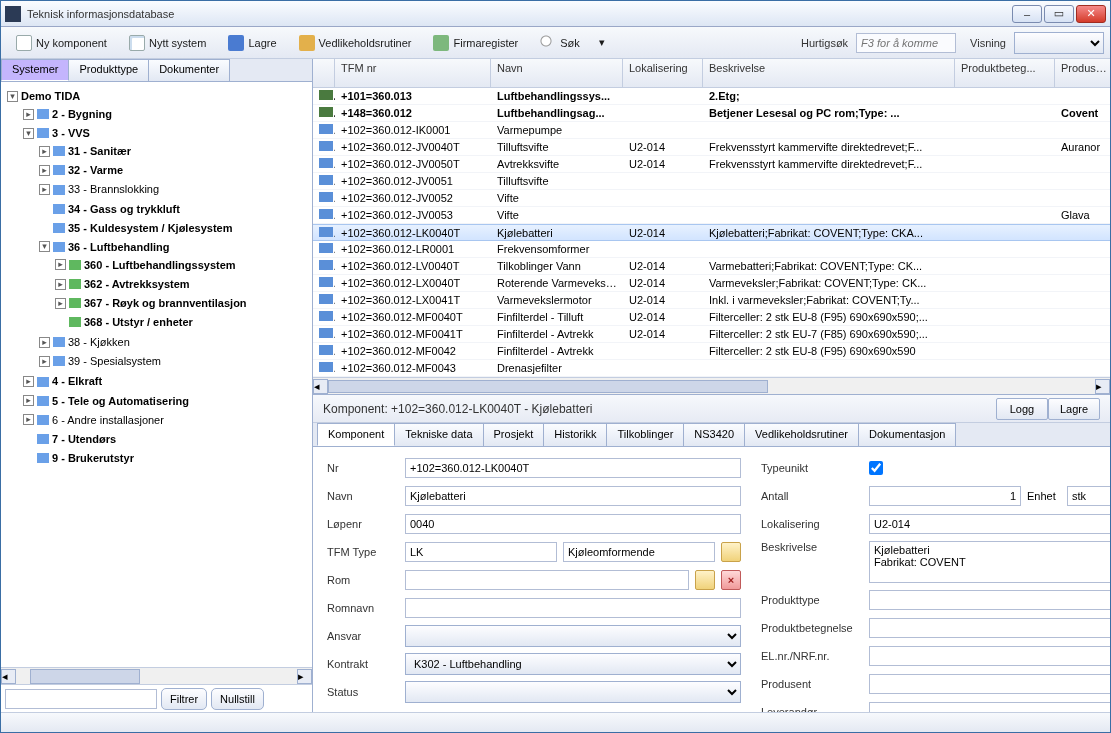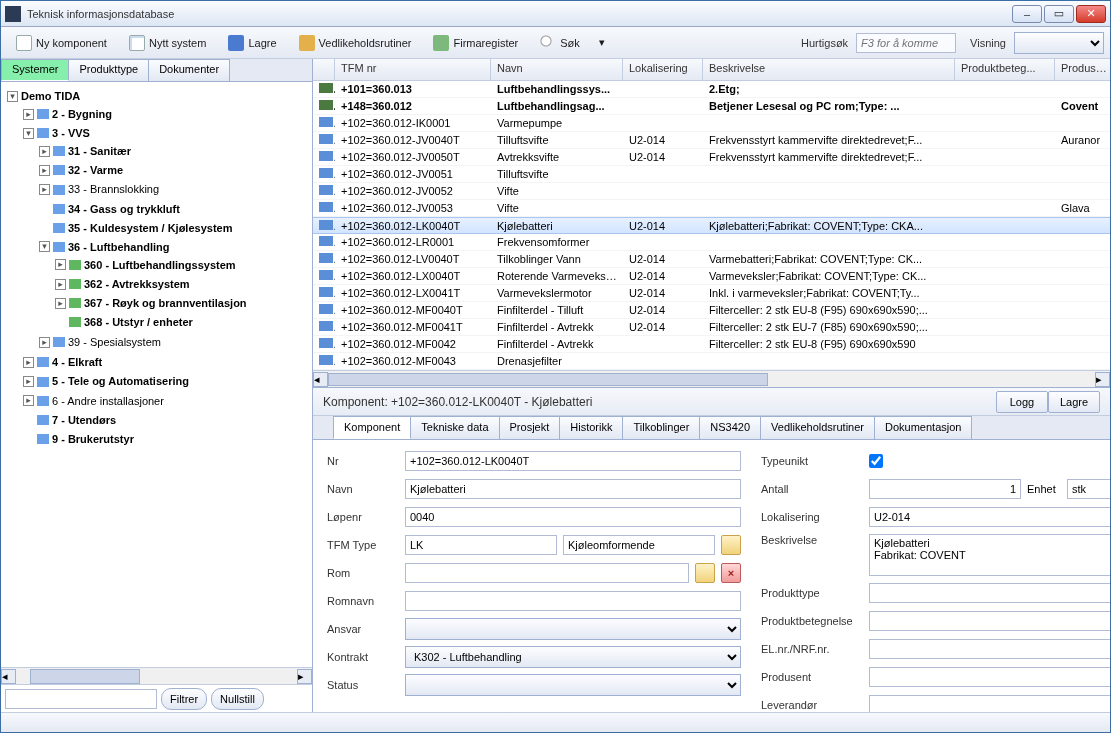--- a/index.html
+++ b/index.html
@@ -28,42 +28,42 @@
 .hurtig-label{color:#333;margin-right:4px;}
 .hurtig-input{width:100px;height:20px;border:1px solid #b2bdd5;padding:0 4px;background:#fafbfe;font-style:italic;color:#888;}
 .visning-label{margin-left:10px;color:#333;}
 .visning-select{width:90px;height:22px;border:1px solid #9fb0d0;background:linear-gradient(#fdfdff,#e2e8f3);margin-left:4px;}
 
 
 .main { flex:1; display:flex; overflow:hidden; background:#f0f3f9;}
 .leftpane{ width:312px; border-right:1px solid #9fb0d0; background:#fff; display:flex; flex-direction:column;}
 .left-tabs{height:23px;display:flex;border-bottom:1px solid #9fb0d0;background:#e4e9f3;}
 .left-tab{padding:3px 10px;border:1px solid #9fb0d0;border-bottom:none;background:linear-gradient(#fafcff,#e2e8f3);margin-right:-1px;position:relative;}
-.left-tab.active{background:#86efac;border-bottom:1px solid #fff;z-index:1; font-weight:normal;}
+.left-tab.active{background:#c4b5fd;border-bottom:1px solid #fff;z-index:1; font-weight:normal;}
 .tree{flex:1;overflow:auto;padding:4px;}
 .tree ul{list-style:none;padding-left:16px;}
 .tree>ul{padding-left:2px;}
 .tree li{white-space:nowrap;line-height:16px;padding:1px 0;}
 .exp{display:inline-block;width:11px;height:11px;border:1px solid #888;background:#fff;text-align:center;line-height:9px;font-size:9px;margin-right:3px;color:#555;vertical-align:middle;}
 .exp.empty{border:none;background:transparent;}
 .nico{display:inline-block;width:12px;height:10px;background:#6aa0e8;margin-right:3px;vertical-align:middle;}
 .nico.green{background:#5fb85f;}
 .nlabel{vertical-align:middle;}
 .bold{font-weight:bold;}
 .leftfoot{height:28px;border-top:1px solid #c3cde0;display:flex;align-items:center;padding:0 4px;gap:4px;}
 .leftfoot input{flex:0 0 140px;height:20px;border:1px solid #b2bdd5;padding:0 4px;}
-.smbtn{height:22px;padding:0 8px;border:1px solid #9fb0d0;background:linear-gradient(#fdfdff,#e2e8f3);border-radius:10px;}
+.smbtn{height:22px;padding:0 8px;border:1px solid #9fb0d0;background:linear-gradient(#fdfdff,#e2e8f3);border-radius:5px;}
 .left-hscroll{height:17px;border-top:1px solid #c3cde0;background:#f0f0f0;display:flex;align-items:center;}
 .left-hscroll .thumb{height:15px;width:110px;background:#cdd6e8;border:1px solid #9fb0d0;margin-left:14px;}
 .left-hscroll .arrow{width:15px;height:15px;border:1px solid #9fb0d0;background:#e8ecf5;}
 
 .rightpane{flex:1;display:flex;flex-direction:column;overflow:hidden;}
 
 .gridwrap{flex:0 0 328px;display:flex;flex-direction:column;border-bottom:1px solid #9fb0d0;background:#fff;}
-.gridhead{height:22px;display:flex;background:linear-gradient(#f7f9fc,#e4e9f3);border-bottom:1px solid #c3cde0;}
+.gridhead{height:29px;display:flex;background:linear-gradient(#f7f9fc,#e4e9f3);border-bottom:1px solid #c3cde0;}
 .gh{border-right:1px solid #c3cde0;padding:3px 6px;color:#333;overflow:hidden;text-overflow:ellipsis;white-space:nowrap;}
 .c-icon{width:22px;flex:0 0 22px;}
 .c-tfm{flex:0 0 156px;}
 .c-navn{flex:0 0 132px;}
 .c-lok{flex:0 0 80px;}
 .c-besk{flex:0 0 252px;}
 .c-prod{flex:0 0 100px;}
 .c-produ{flex:0 0 60px;}
 .gridbody{flex:1;overflow:hidden;}
 .gr{height:17px;display:flex;align-items:center;border-bottom:1px solid #f2f4f8;}
@@ -75,21 +75,21 @@
 .grid-hscroll{height:17px;background:#f0f0f0;border-top:1px solid #c3cde0;display:flex;align-items:center;}
 .grid-hscroll .arrow{width:15px;height:15px;border:1px solid #9fb0d0;background:#e8ecf5;}
 .grid-hscroll .track{flex:1;height:15px;position:relative;}
 .grid-hscroll .thumb{position:absolute;left:0;width:440px;height:13px;top:1px;background:#cdd6e8;border:1px solid #9fb0d0;}
 
 
 .detail{flex:1;display:flex;flex-direction:column;background:#f0f3f9;}
 .detail-head{height:28px;background:linear-gradient(#f6f8fc,#e7ebf4);border-bottom:1px solid #c3cde0;display:flex;align-items:center;padding:0 10px;gap:0;}
 .detail-head .title{flex:1;font-size:12px;color:#333;}
 .dbtn{height:22px;width:52px;border:1px solid #9fb0d0;background:linear-gradient(#fdfdff,#e2e8f3);border-radius:2px;}
-.dtabs{height:24px;display:flex;background:#e4e9f3;border-bottom:1px solid #9fb0d0;padding-left:20px;}
+.dtabs{height:24px;display:flex;background:#e4e9f3;border-bottom:1px solid #9fb0d0;padding-left:4px;}
 .dtab{padding:4px 10px;border:1px solid #9fb0d0;border-bottom:none;background:linear-gradient(#fafcff,#e2e8f3);margin-right:-1px;position:relative;font-size:11px;}
 .dtab.active{background:#fff;z-index:1;border-bottom:1px solid #fff;}
 .form{flex:1;background:#fff;padding:10px 14px;display:flex;gap:20px;overflow:auto;}
 .col{flex:0 0 260px;display:flex;flex-direction:column;gap:6px;}
 .col2{flex:0 0 330px;display:flex;flex-direction:column;gap:6px;}
 .frow{display:flex;align-items:center;gap:6px;min-height:22px;}
 .flabel{flex:0 0 72px;color:#333;}
 .finput{flex:1;height:20px;border:1px solid #b2bdd5;background:#fff;padding:0 4px;}
 .fselect{flex:1;height:22px;border:1px solid #9fb0d0;background:linear-gradient(#fdfdff,#e2e8f3);padding:0 4px;}
 .ftextarea{flex:1;height:42px;border:1px solid #b2bdd5;background:#fff;padding:2px 4px;resize:none;font-family:inherit;font-size:11px;}
@@ -170,20 +170,21 @@
                   <li><span class="exp empty"></span><span class="nico"></span><span class="nlabel bold">34 - Gass og trykkluft</span></li>
                   <li><span class="exp empty"></span><span class="nico"></span><span class="nlabel bold">35 - Kuldesystem / Kjølesystem</span></li>
                   <li><span class="exp">▾</span><span class="nico"></span><span class="nlabel bold">36 - Luftbehandling</span>
                     <ul>
                       <li><span class="exp">▸</span><span class="nico green"></span><span class="nlabel bold">360 - Luftbehandlingssystem</span></li>
                       <li><span class="exp">▸</span><span class="nico green"></span><span class="nlabel bold">362 - Avtrekksystem</span></li>
                       <li><span class="exp">▸</span><span class="nico green"></span><span class="nlabel bold">367 - Røyk og brannventilasjon</span></li>
                       <li><span class="exp empty"></span><span class="nico green"></span><span class="nlabel bold">368 - Utstyr / enheter</span></li>
                     </ul>
                   </li>
+                  <li><span class="exp">▸</span><span class="nico"></span><span class="nlabel">38 - Kjøkken</span></li>
                   <li><span class="exp">▸</span><span class="nico"></span><span class="nlabel">39 - Spesialsystem</span></li>
                 </ul>
               </li>
               <li><span class="exp">▸</span><span class="nico"></span><span class="nlabel bold">4 - Elkraft</span></li>
               <li><span class="exp">▸</span><span class="nico"></span><span class="nlabel bold">5 - Tele og Automatisering</span></li>
               <li><span class="exp">▸</span><span class="nico"></span><span class="nlabel">6 - Andre installasjoner</span></li>
               <li><span class="exp empty"></span><span class="nico"></span><span class="nlabel bold">7 - Utendørs</span></li>
               <li><span class="exp empty"></span><span class="nico"></span><span class="nlabel bold">9 - Brukerutstyr</span></li>
             </ul>
           </li>

